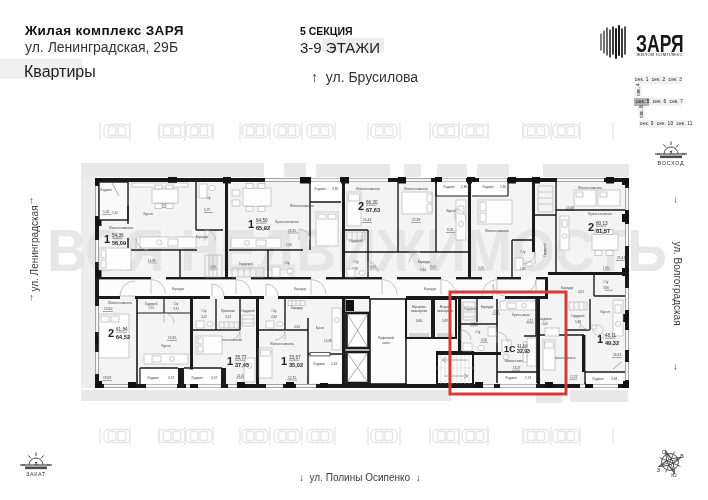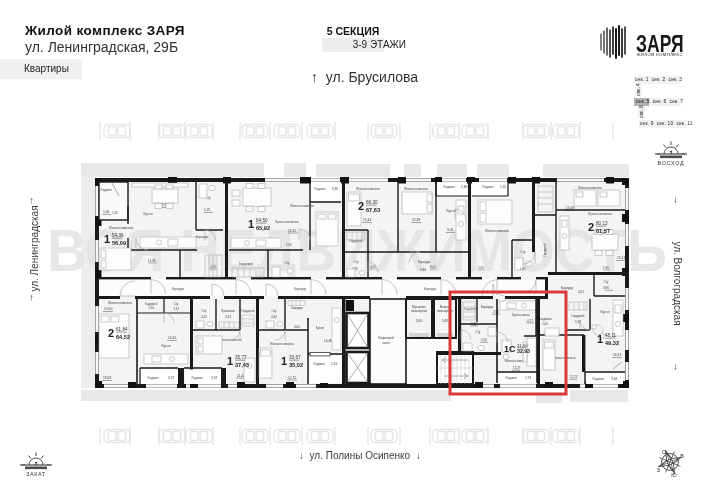--- a/index.html
+++ b/index.html
@@ -2,31 +2,31 @@
 <html><head>
 <meta charset="utf-8">
 <style>
   html,body{margin:0;padding:0;background:#fff;}
   body{width:708px;height:500px;position:relative;font-family:"Liberation Sans",sans-serif;overflow:hidden;}
   .abs{position:absolute;}
 </style>
 </head>
 <body>
 
-<div class="abs" style="left:25px;top:23px;font-size:13.5px;font-weight:bold;color:#111;letter-spacing:.4px;">Жилой комплекс ЗАРЯ</div>
+<div class="abs" style="left:25px;top:23px;font-size:13.5px;font-weight:bold;color:#111;letter-spacing:.4px;">Жилая комплекс ЗАРЯ</div>
 
 <div class="abs" style="left:25px;top:39px;font-size:14px;color:#333;">ул. Ленинградская, 29Б</div>
 
 <div class="abs" style="left:0;top:59px;width:82px;height:20px;background:#f0f0f0;"></div>
-<div class="abs" style="left:24px;top:63px;font-size:10px;color:#222;">Квартиры</div>
-
-<div class="abs" style="left:300px;top:25px;width:106px;text-align:center;font-size:10.5px;font-weight:bold;color:#111;">5 СЕКЦИЯ</div>
+<div class="abs" style="left:24px;top:63px;font-size:16px;color:#222;">Квартиры</div>
+
+<div class="abs" style="left:300px;top:25px;width:106px;font-size:10.5px;font-weight:bold;color:#111;">5 СЕКЦИЯ</div>
 
 <div class="abs" style="left:322px;top:38px;width:62px;height:14px;background:#ededed;"></div>
-<div class="abs" style="left:300px;top:39px;width:106px;text-align:right;font-size:10px;color:#222;">3-9 ЭТАЖИ</div>
+<div class="abs" style="left:300px;top:39px;width:106px;text-align:left;font-size:15px;color:#222;">3-9 ЭТАЖИ</div>
 
 <div class="abs" style="left:311px;top:69px;font-size:14px;color:#333;">↑&nbsp; ул. Брусилова</div>
 
 <svg class="abs" style="left:596px;top:24px;" width="102" height="36" viewBox="0 0 102 36">
 
   <g stroke="#191919" stroke-linecap="round">
     <line x1="5" y1="10" x2="5" y2="26" stroke-width="1.1"></line>
     <line x1="8" y1="7" x2="8" y2="29" stroke-width="1.2"></line>
     <line x1="11" y1="4" x2="11" y2="31" stroke-width="1.3"></line>
     <line x1="14" y1="6" x2="14" y2="33" stroke-width="1.5"></line>
@@ -70,21 +70,21 @@
 </svg>
 
 <div class="abs" style="left:-21px;top:243px;width:110px;text-align:center;font-size:10px;color:#3c3c3c;transform:rotate(-90deg);">ул. Ленинградская</div>
 <div class="abs" style="left:25px;top:196px;font-size:9px;color:#333;transform:rotate(-90deg);">→</div>
 <div class="abs" style="left:25px;top:293px;font-size:9px;color:#333;transform:rotate(-90deg);">→</div>
 
 <div class="abs" style="left:621px;top:278px;width:112px;text-align:center;font-size:10px;color:#3c3c3c;transform:rotate(90deg);">ул. Волгоградская</div>
 <div class="abs" style="left:672px;top:195px;font-size:9px;color:#333;transform:rotate(90deg);">→</div>
 <div class="abs" style="left:672px;top:362px;font-size:9px;color:#333;transform:rotate(90deg);">→</div>
 
-<div class="abs" style="left:299px;top:450px;font-size:10px;color:#3c3c3c;">↓&nbsp; ул. Полины Осипенко&nbsp; ↓</div>
+<div class="abs" style="left:299px;top:472px;font-size:10px;color:#3c3c3c;">↓&nbsp; ул. Полины Осипенко&nbsp; ↓</div>
 
 <svg class="abs" style="left:16px;top:447px;" width="40" height="32" viewBox="0 0 40 32">
   <g stroke="#4a4a4a" fill="none" stroke-width="1">
     <path d="M13 18 A7 7 0 0 1 27 18"></path>
     <path d="M18.5 15.5 l3 -1 l-1 2.2 l2 0.5 l-3.4 0.8 l0.6 -1.8 z" fill="#3a3a3a" stroke="none"></path>
     <line x1="20" y1="5.5" x2="20" y2="9"></line>
     <line x1="12.5" y1="8.5" x2="15" y2="11.5"></line>
     <line x1="27.5" y1="8.5" x2="25" y2="11.5"></line>
     <line x1="6" y1="18" x2="9" y2="18"></line>
     <line x1="31" y1="18" x2="34" y2="18"></line>

